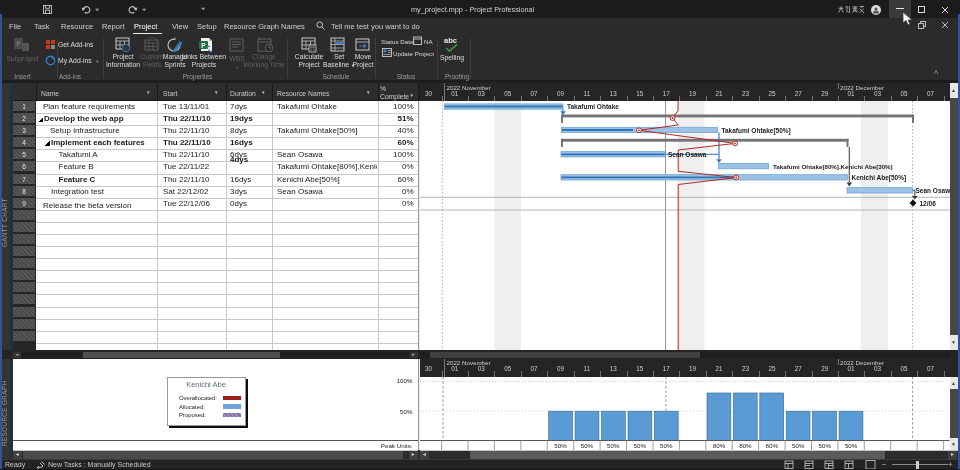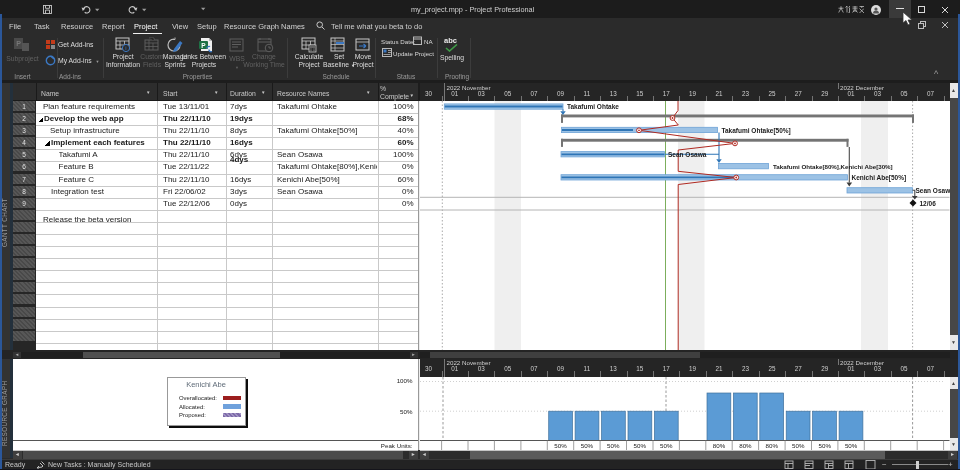--- a/index.html
+++ b/index.html
@@ -60,21 +60,21 @@
 <div class="ab menu" style="left:102px;top:22px">Report</div>
 <div class="ab menu" style="left:134px;top:22px;color:#fff">Project</div>
 <div class="ab" style="left:133px;top:32.5px;width:29px;height:1.6px;background:#f0f0f0"></div>
 <div class="ab menu" style="left:172px;top:22px">View</div>
 <div class="ab menu" style="left:197px;top:22px">Setup</div>
 <div class="ab menu" style="left:224px;top:22px">Resource Graph Names</div>
 <svg class="ab" style="left:316px;top:21px" width="9" height="9" viewBox="0 0 9 9">
       <circle cx="3.7" cy="3.7" r="2.8" fill="none" stroke="#c9c9c9" stroke-width="1"></circle>
       <path d="M6,6 L8.5,8.5" stroke="#c9c9c9" stroke-width="1"></path>
     </svg>
-<div class="ab menu" style="left:331px;top:22px;color:#cfcfcf">Tell me what you beta to do</div>
+<div class="ab menu" style="left:331px;top:22px;color:#cfcfcf">Tell me test you want to do</div>
 <svg class="ab" style="left:918px;top:21px" width="8" height="8" viewBox="0 0 8 8">
       <rect x="2.5" y="0.5" width="5" height="5" fill="none" stroke="#bfbfbf"></rect>
       <rect x="0.5" y="2.5" width="5" height="5" fill="#2b2b2b" stroke="#bfbfbf"></rect>
     </svg>
 <svg class="ab" style="left:941px;top:21px" width="8" height="8" viewBox="0 0 8 8">
       <path d="M1,1 L7,7 M7,1 L1,7" stroke="#bfbfbf" stroke-width="1"></path>
     </svg>
 
 <div class="ab" style="left:0;top:35px;width:960px;height:45px;background:#2b2b2b"></div>
 <div class="ab" style="left:0;top:80px;width:960px;height:3px;background:#1d1d1d"></div>
@@ -270,21 +270,21 @@
 <div class="ab cell" style="left:43px;top:101.0px;width:113px;line-height:11.1px;font-weight:normal">Plan feature requirements</div>
 <div class="ab cell" style="left:163px;top:101.0px;width:60px;line-height:11.1px;font-weight:normal">Tue 13/11/01</div>
 <div class="ab cell" style="left:230px;top:101.0px;width:41px;line-height:11.1px;font-weight:normal">7dys</div>
 <div class="ab cell" style="left:277px;top:101.0px;width:100px;line-height:11.1px">Takafumi Ohtake</div>
 <div class="ab cell" style="left:380px;top:101.0px;width:33.5px;line-height:11.1px;text-align:right;font-weight:normal">100%</div>
 <div class="ab" style="left:38.5px;top:117.1px;width:4.5px;height:4.5px;background:linear-gradient(to bottom right,transparent 49%,#000 49%)"></div>
 <div class="ab cell" style="left:44px;top:113.1px;width:112px;line-height:11.1px;font-weight:bold">Develop the web app</div>
 <div class="ab cell" style="left:163px;top:113.1px;width:60px;line-height:11.1px;font-weight:bold">Thu 22/11/10</div>
 <div class="ab cell" style="left:230px;top:113.1px;width:41px;line-height:11.1px;font-weight:bold">19dys</div>
 <div class="ab cell" style="left:277px;top:113.1px;width:100px;line-height:11.1px"></div>
-<div class="ab cell" style="left:380px;top:113.1px;width:33.5px;line-height:11.1px;text-align:right;font-weight:bold">68%</div>
+<div class="ab cell" style="left:380px;top:113.1px;width:33.5px;line-height:11.1px;text-align:right;font-weight:bold">51%</div>
 <div class="ab cell" style="left:50px;top:125.2px;width:106px;line-height:11.1px;font-weight:normal">Setup infrastructure</div>
 <div class="ab cell" style="left:163px;top:125.2px;width:60px;line-height:11.1px;font-weight:normal">Thu 22/11/10</div>
 <div class="ab cell" style="left:230px;top:125.2px;width:41px;line-height:11.1px;font-weight:normal">8dys</div>
 <div class="ab cell" style="left:277px;top:125.2px;width:100px;line-height:11.1px">Takafumi Ohtake[50%]</div>
 <div class="ab cell" style="left:380px;top:125.2px;width:33.5px;line-height:11.1px;text-align:right;font-weight:normal">40%</div>
 <div class="ab" style="left:45px;top:141.3px;width:4.5px;height:4.5px;background:linear-gradient(to bottom right,transparent 49%,#000 49%)"></div>
 <div class="ab cell" style="left:51px;top:137.3px;width:105px;line-height:11.1px;font-weight:bold">Implement each features</div>
 <div class="ab cell" style="left:163px;top:137.3px;width:60px;line-height:11.1px;font-weight:bold">Thu 22/11/10</div>
 <div class="ab cell" style="left:230px;top:137.3px;width:41px;line-height:11.1px;font-weight:bold">16dys</div>
 <div class="ab cell" style="left:277px;top:137.3px;width:100px;line-height:11.1px"></div>
@@ -292,31 +292,31 @@
 <div class="ab cell" style="left:58.5px;top:149.4px;width:97.5px;line-height:11.1px;font-weight:normal">Takafumi A</div>
 <div class="ab cell" style="left:163px;top:149.4px;width:60px;line-height:11.1px;font-weight:normal">Thu 22/11/10</div>
 <div class="ab cell" style="left:230px;top:149.4px;width:41px;line-height:11.1px;font-weight:normal">6dys</div>
 <div class="ab cell" style="left:277px;top:149.4px;width:100px;line-height:11.1px">Sean Osawa</div>
 <div class="ab cell" style="left:380px;top:149.4px;width:33.5px;line-height:11.1px;text-align:right;font-weight:normal">100%</div>
 <div class="ab cell" style="left:58.5px;top:161.4px;width:97.5px;line-height:11.1px;font-weight:normal">Feature B</div>
 <div class="ab cell" style="left:163px;top:161.4px;width:60px;line-height:11.1px;font-weight:normal">Tue 22/11/22</div>
 <div class="ab cell" style="left:230px;top:154px;width:41px;line-height:11.1px;font-weight:bold">4dys</div>
 <div class="ab cell" style="left:277px;top:161.4px;width:100px;line-height:11.1px">Takafumi Ohtake[80%],Kenic</div>
 <div class="ab cell" style="left:380px;top:161.4px;width:33.5px;line-height:11.1px;text-align:right;font-weight:normal">0%</div>
-<div class="ab cell" style="left:58.5px;top:173.5px;width:97.5px;line-height:11.1px;font-weight:normal">Feature C</div>
+<div class="ab cell" style="left:58.5px;top:173.5px;width:97.5px;line-height:11.1px;font-weight:bold">Feature C</div>
 <div class="ab cell" style="left:163px;top:173.5px;width:60px;line-height:11.1px;font-weight:normal">Thu 22/11/10</div>
 <div class="ab cell" style="left:230px;top:173.5px;width:41px;line-height:11.1px;font-weight:normal">16dys</div>
 <div class="ab cell" style="left:277px;top:173.5px;width:100px;line-height:11.1px">Kenichi Abe[50%]</div>
 <div class="ab cell" style="left:380px;top:173.5px;width:33.5px;line-height:11.1px;text-align:right;font-weight:normal">60%</div>
 <div class="ab cell" style="left:51px;top:185.6px;width:105px;line-height:11.1px;font-weight:normal">Integration test</div>
-<div class="ab cell" style="left:163px;top:185.6px;width:60px;line-height:11.1px;font-weight:normal">Fri 22/06/02</div>
+<div class="ab cell" style="left:163px;top:185.6px;width:60px;line-height:11.1px;font-weight:normal">Sat 22/12/02</div>
 <div class="ab cell" style="left:230px;top:185.6px;width:41px;line-height:11.1px;font-weight:normal">3dys</div>
 <div class="ab cell" style="left:277px;top:185.6px;width:100px;line-height:11.1px">Sean Osawa</div>
 <div class="ab cell" style="left:380px;top:185.6px;width:33.5px;line-height:11.1px;text-align:right;font-weight:normal">0%</div>
-<div class="ab cell" style="left:43px;top:214px;width:113px;line-height:11.1px;font-weight:normal">Release the beta version</div>
+<div class="ab cell" style="left:43px;top:200px;width:113px;line-height:11.1px;font-weight:normal">Release the beta version</div>
 <div class="ab cell" style="left:163px;top:197.7px;width:60px;line-height:11.1px;font-weight:normal">Tue 22/12/06</div>
 <div class="ab cell" style="left:230px;top:197.7px;width:41px;line-height:11.1px;font-weight:normal">0dys</div>
 <div class="ab cell" style="left:277px;top:197.7px;width:100px;line-height:11.1px"></div>
 <div class="ab cell" style="left:380px;top:197.7px;width:33.5px;line-height:11.1px;text-align:right;font-weight:normal">0%</div>
 
 <div class="ab" style="left:417.5px;top:83px;width:2.5px;height:18px;background:#1d1d1d"></div>
 <div class="ab" style="left:417.5px;top:101px;width:2.5px;height:249px;background:#ededed;border-left:1px solid #999"></div>
 
 <div class="ab" style="left:420px;top:83px;width:529.5px;height:18px;background:#252525;overflow:hidden" id="tsTop"></div>
 

